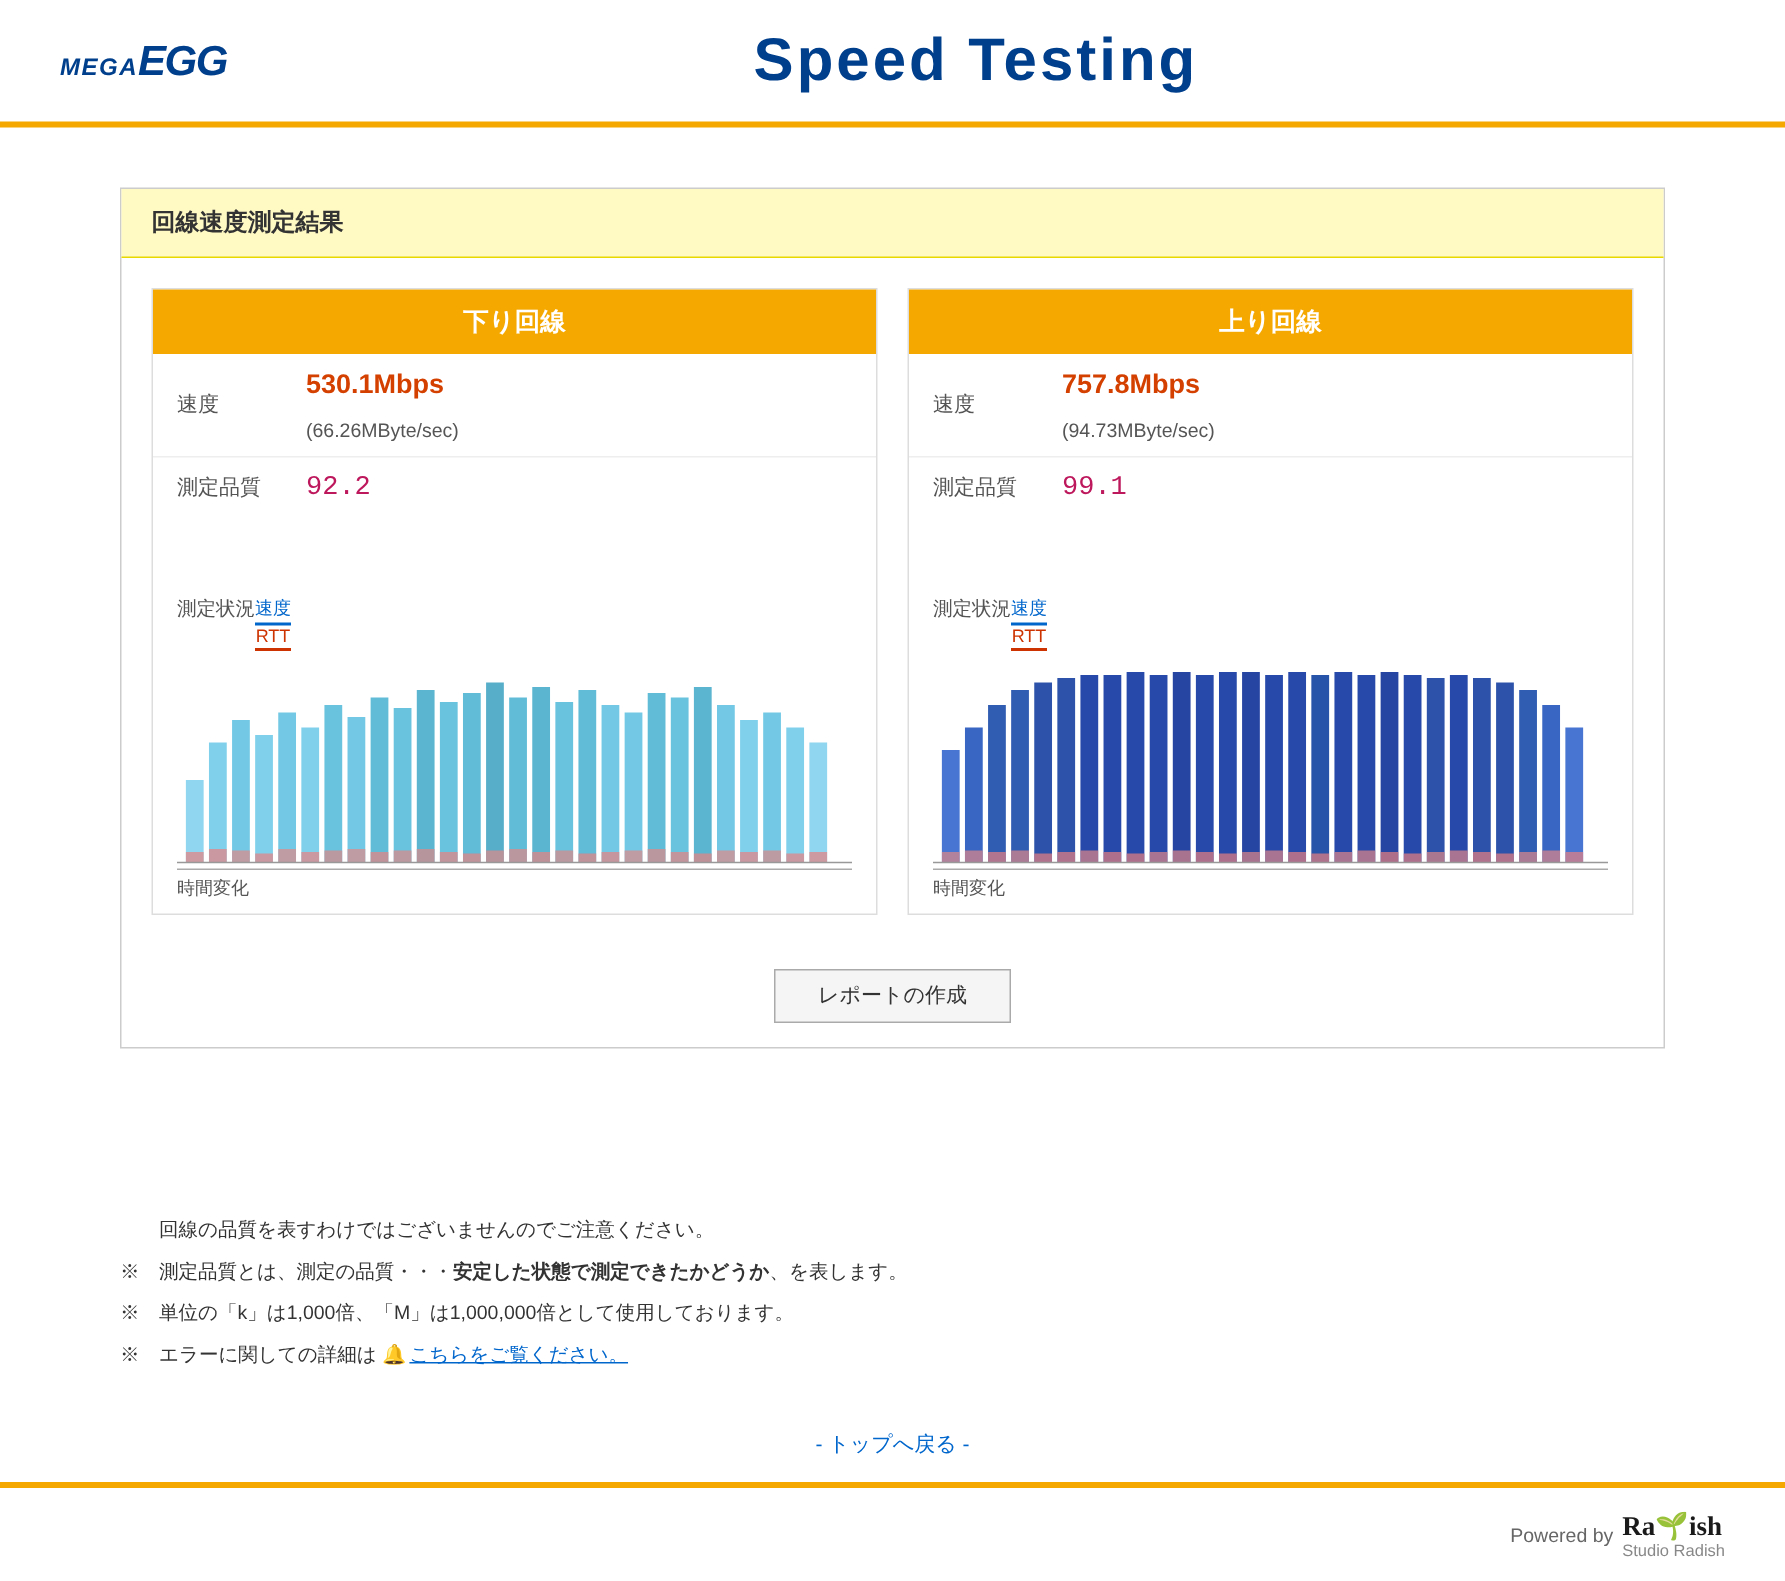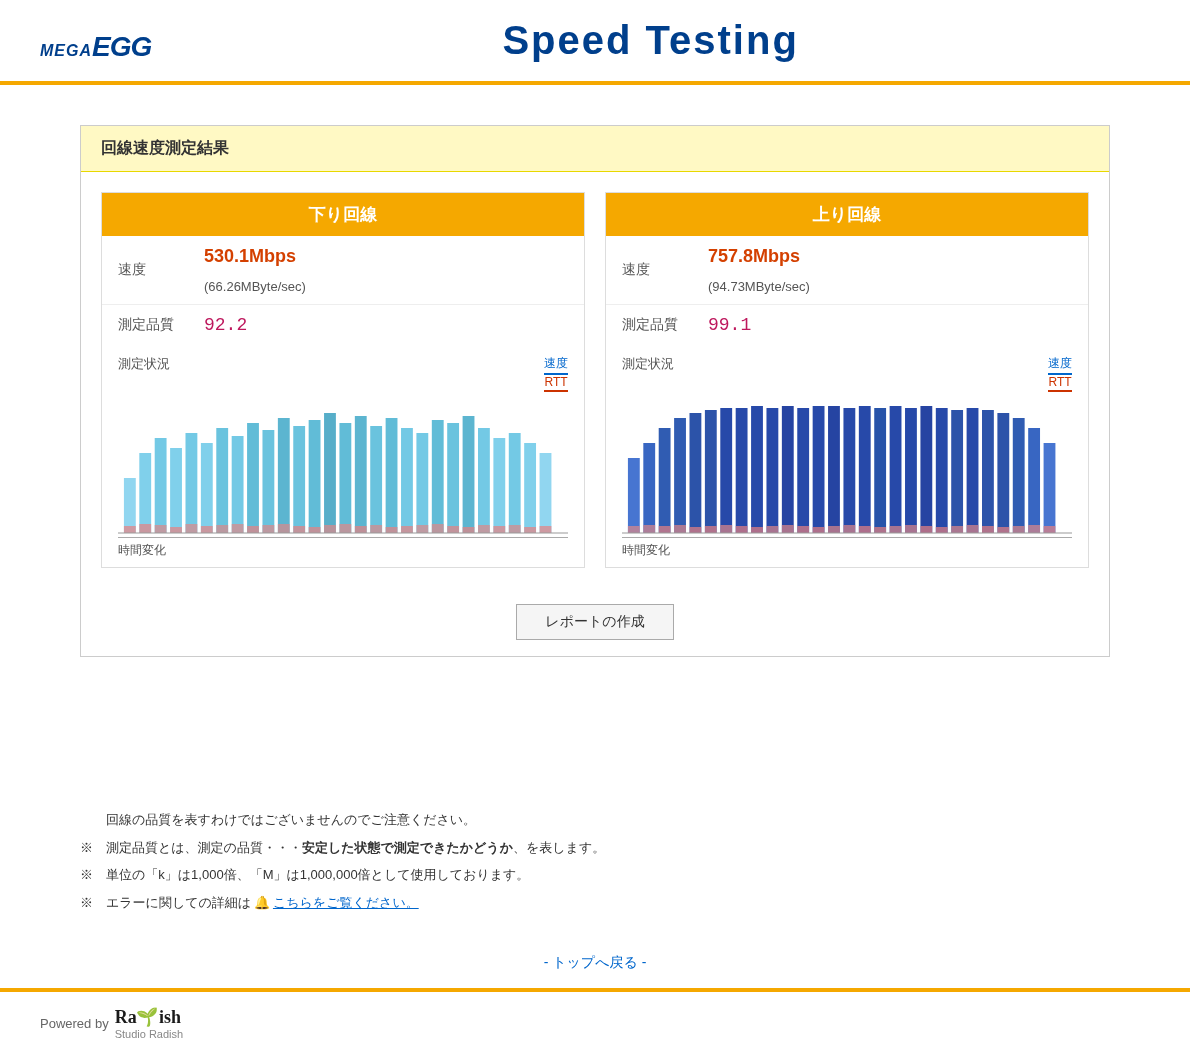--- a/index.html
+++ b/index.html
@@ -14,21 +14,21 @@
     #app {
       background: #fff;
       width: 1190px;
       min-height: 1054px;
       display: flex;
       flex-direction: column;
     }
     
     #header {
       display: flex;
-      align-items: flex-end;
+      align-items: center;
       padding: 18px 40px;
       background: #fff;
       border-bottom: 4px solid #f5a800;
     }
     #logo-area {
       display: flex;
       align-items: center;
       gap: 4px;
     }
     #page-title {
@@ -117,23 +117,23 @@
       color: #be185d;
       font-family: Liberation Mono, monospace;
     }
 
     
     .chart-section {
       padding: 10px 16px 8px;
     }
     .chart-header {
       display: flex;
-      justify-content: space-between;
       align-items: flex-start;
       margin-bottom: 6px;
+      margin-top: 42px;
     }
     .chart-label {
       font-size: 13px;
       color: #555;
     }
     .chart-legend {
       display: flex;
       flex-direction: column;
       align-items: center;
       font-size: 12px;
@@ -203,20 +203,21 @@
       padding: 16px;
       font-size: 14px;
     }
     #top-link a { color: #0066cc; text-decoration: none; }
 
     
     #footer {
       border-top: 4px solid #f5a800;
       padding: 14px 40px;
       display: flex;
+      justify-content: flex-end;
       align-items: center;
       background: #fff;
     }
     .powered-by {
       font-size: 13px;
       color: #666;
       display: flex;
       align-items: center;
       gap: 6px;
     }

